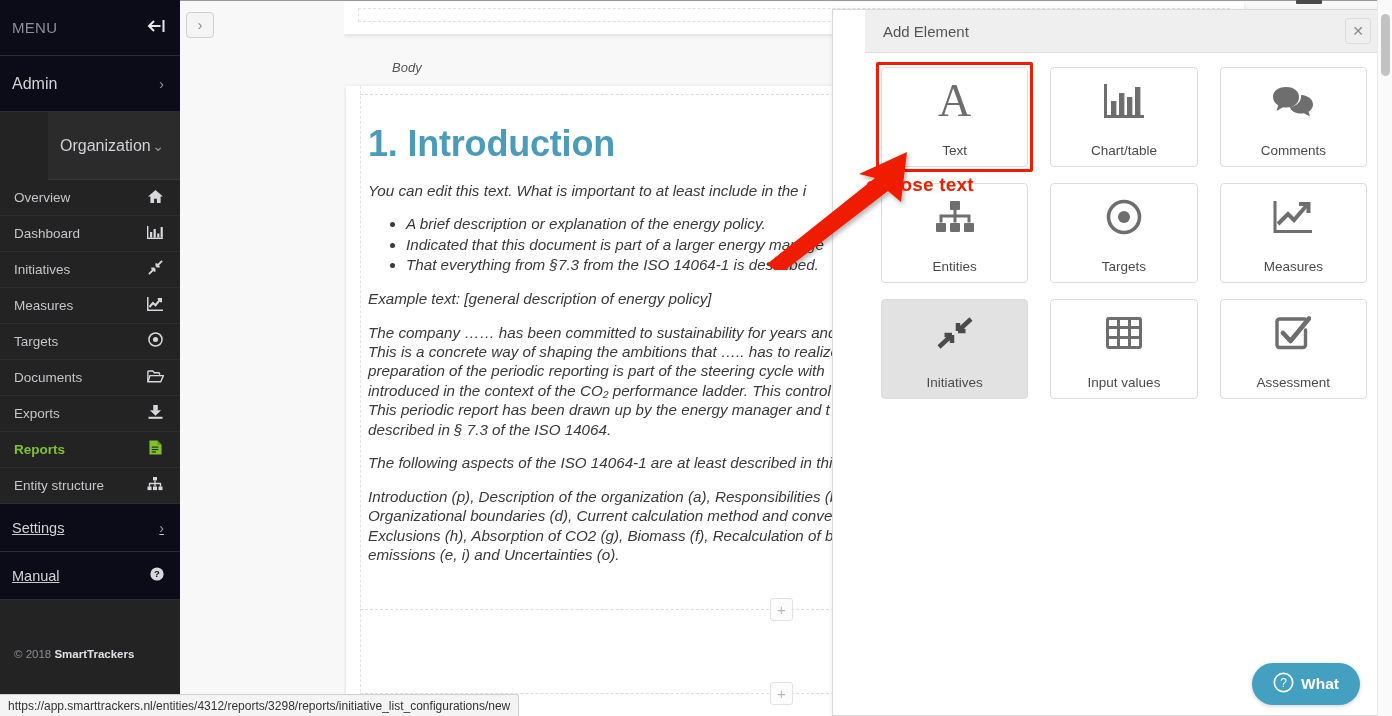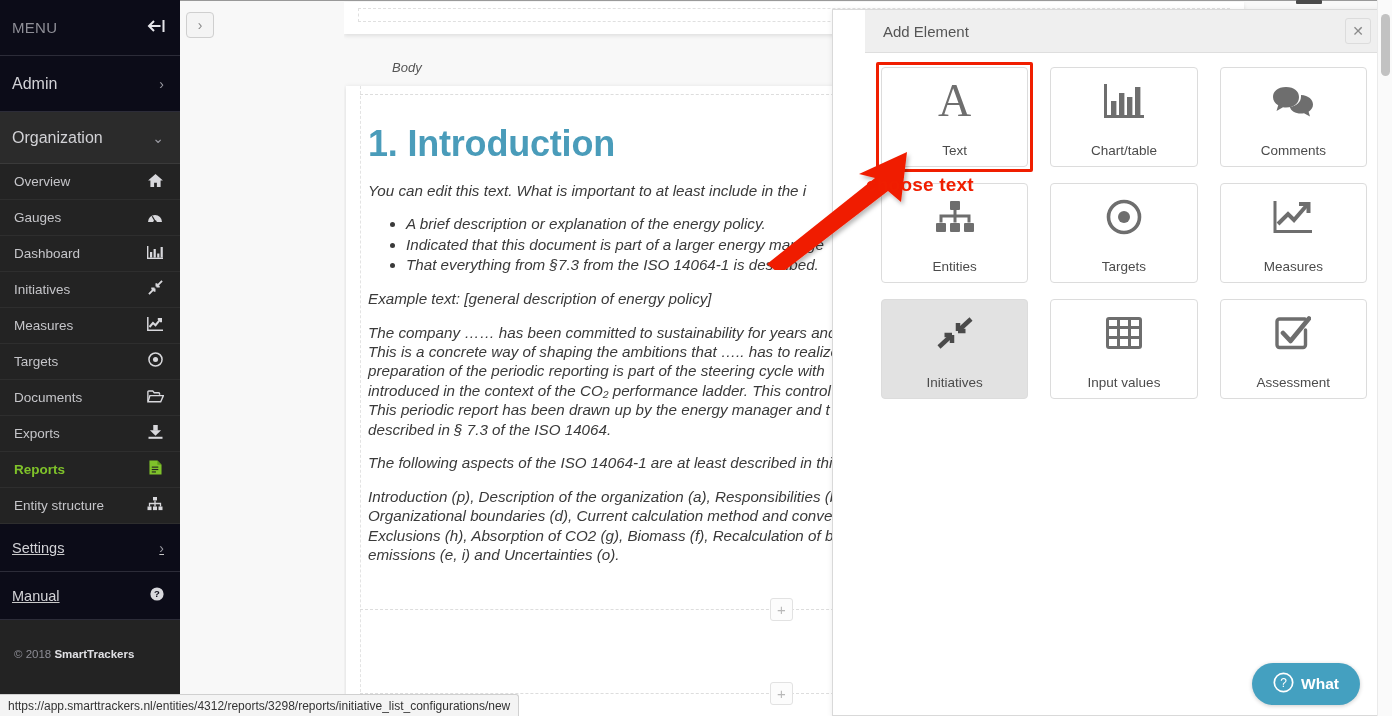--- a/index.html
+++ b/index.html
@@ -31,25 +31,26 @@
     height: 56px; background: #0c0c18;
     display: flex; align-items: center; justify-content: space-between;
     padding: 0 16px 0 12px;
     border-bottom: 1px solid #2c2c38;
     cursor: pointer;
   }
   .sb-section .t { font-size: 16px; color: #d2d2d6; }
   .sb-section .c { font-size: 14px; color: #9a9aa2; }
 
   .sb-group {
-    height: 52px; background: #2b2b2b;
+    height: 68px; background: #2b2b2b;
     display: flex; align-items: center; justify-content: space-between;
     padding: 0 16px 0 12px;
     border-bottom: 1px solid #3a3a3a;
     cursor: pointer;
+    margin-left: 48px;
   }
   .sb-group .t { font-size: 16px; color: #d2d2d6; }
   .sb-group .c { font-size: 14px; color: #9a9aa2; }
 
   .sb-item {
     height: 36px; background: #232323;
     display: flex; align-items: center; justify-content: space-between;
     padding: 0 16px 0 14px;
     border-bottom: 1px solid #2e2e2e;
     cursor: pointer;
@@ -298,30 +299,20 @@
 
     <div class="sb-item">
       <span class="t">Overview</span>
       <span class="ico">
         <svg width="15" height="13" viewBox="0 0 16 14">
             <path d="M8 0 L16 7 H13.5 V14 H9.5 V9.5 H6.5 V14 H2.5 V7 H0 Z" fill="#d8d8dc"></path>
           </svg>
       </span>
     </div>
 
-    <div class="sb-item">
-      <span class="t">Gauges</span>
-      <span class="ico">
-        <svg width="16" height="13" viewBox="0 0 16 13">
-          <path d="M1 12 A7 7 0 0 1 15 12 Z" fill="#d8d8dc"></path>
-          <circle cx="8" cy="12" r="1.8" fill="#232323"></circle>
-          <rect x="7.4" y="5.5" width="1.2" height="6" fill="#232323" transform="rotate(-30 8 11)"></rect>
-        </svg>
-      </span>
-    </div>
 
     <div class="sb-item">
       <span class="t">Dashboard</span>
       <span class="ico">
         <svg width="16" height="13" viewBox="0 0 16 13">
           <rect x="0" y="0" width="1.4" height="13" fill="#d8d8dc"></rect>
           <rect x="0" y="11.6" width="16" height="1.4" fill="#d8d8dc"></rect>
           <rect x="3" y="6" width="2.2" height="5.6" fill="#d8d8dc"></rect>
           <rect x="6.6" y="3" width="2.2" height="8.6" fill="#d8d8dc"></rect>
           <rect x="10.2" y="7.5" width="2.2" height="4.1" fill="#d8d8dc"></rect>

